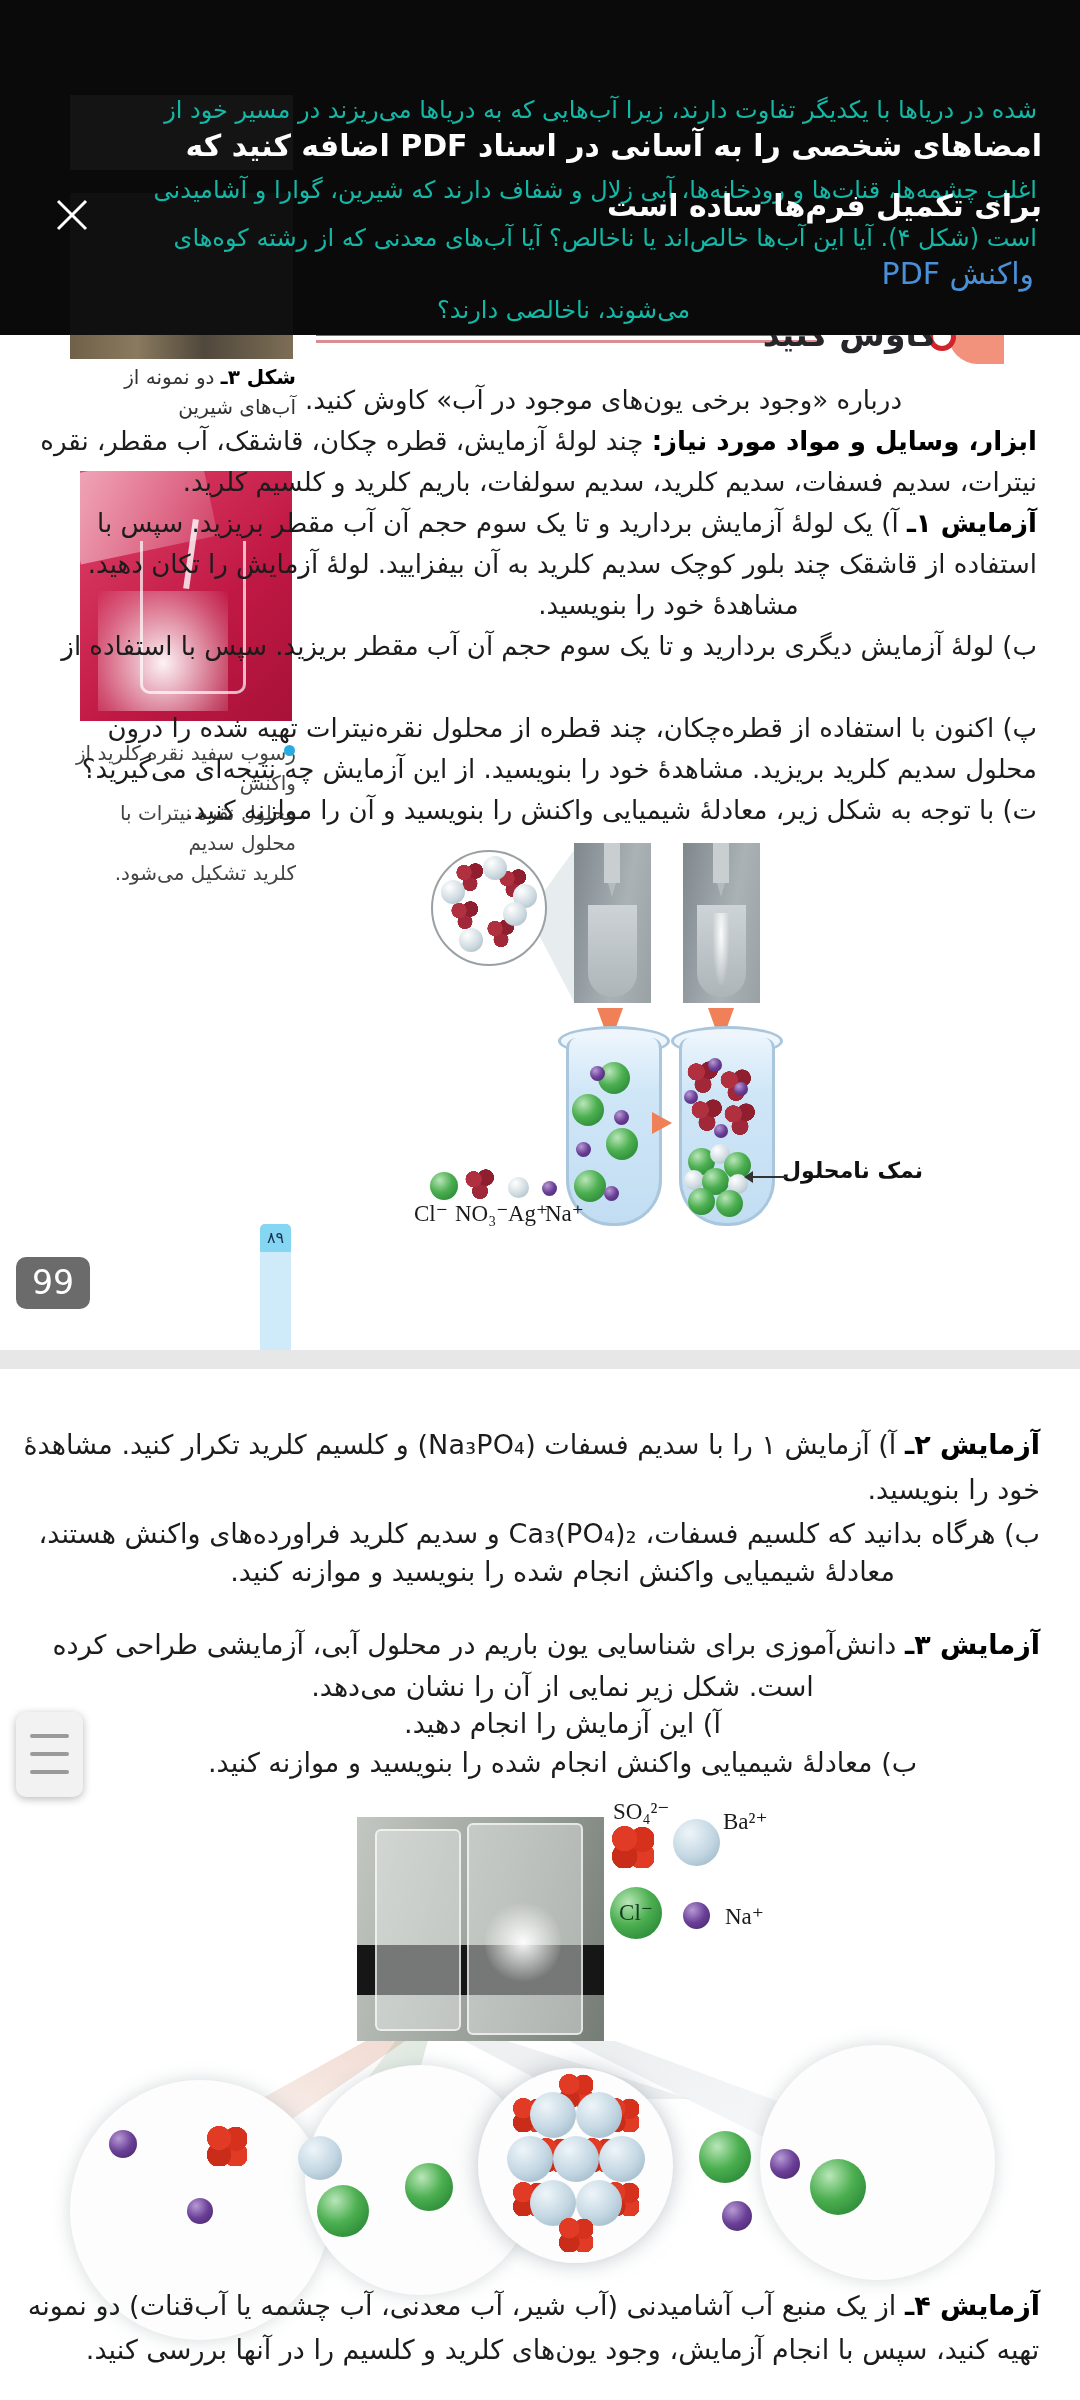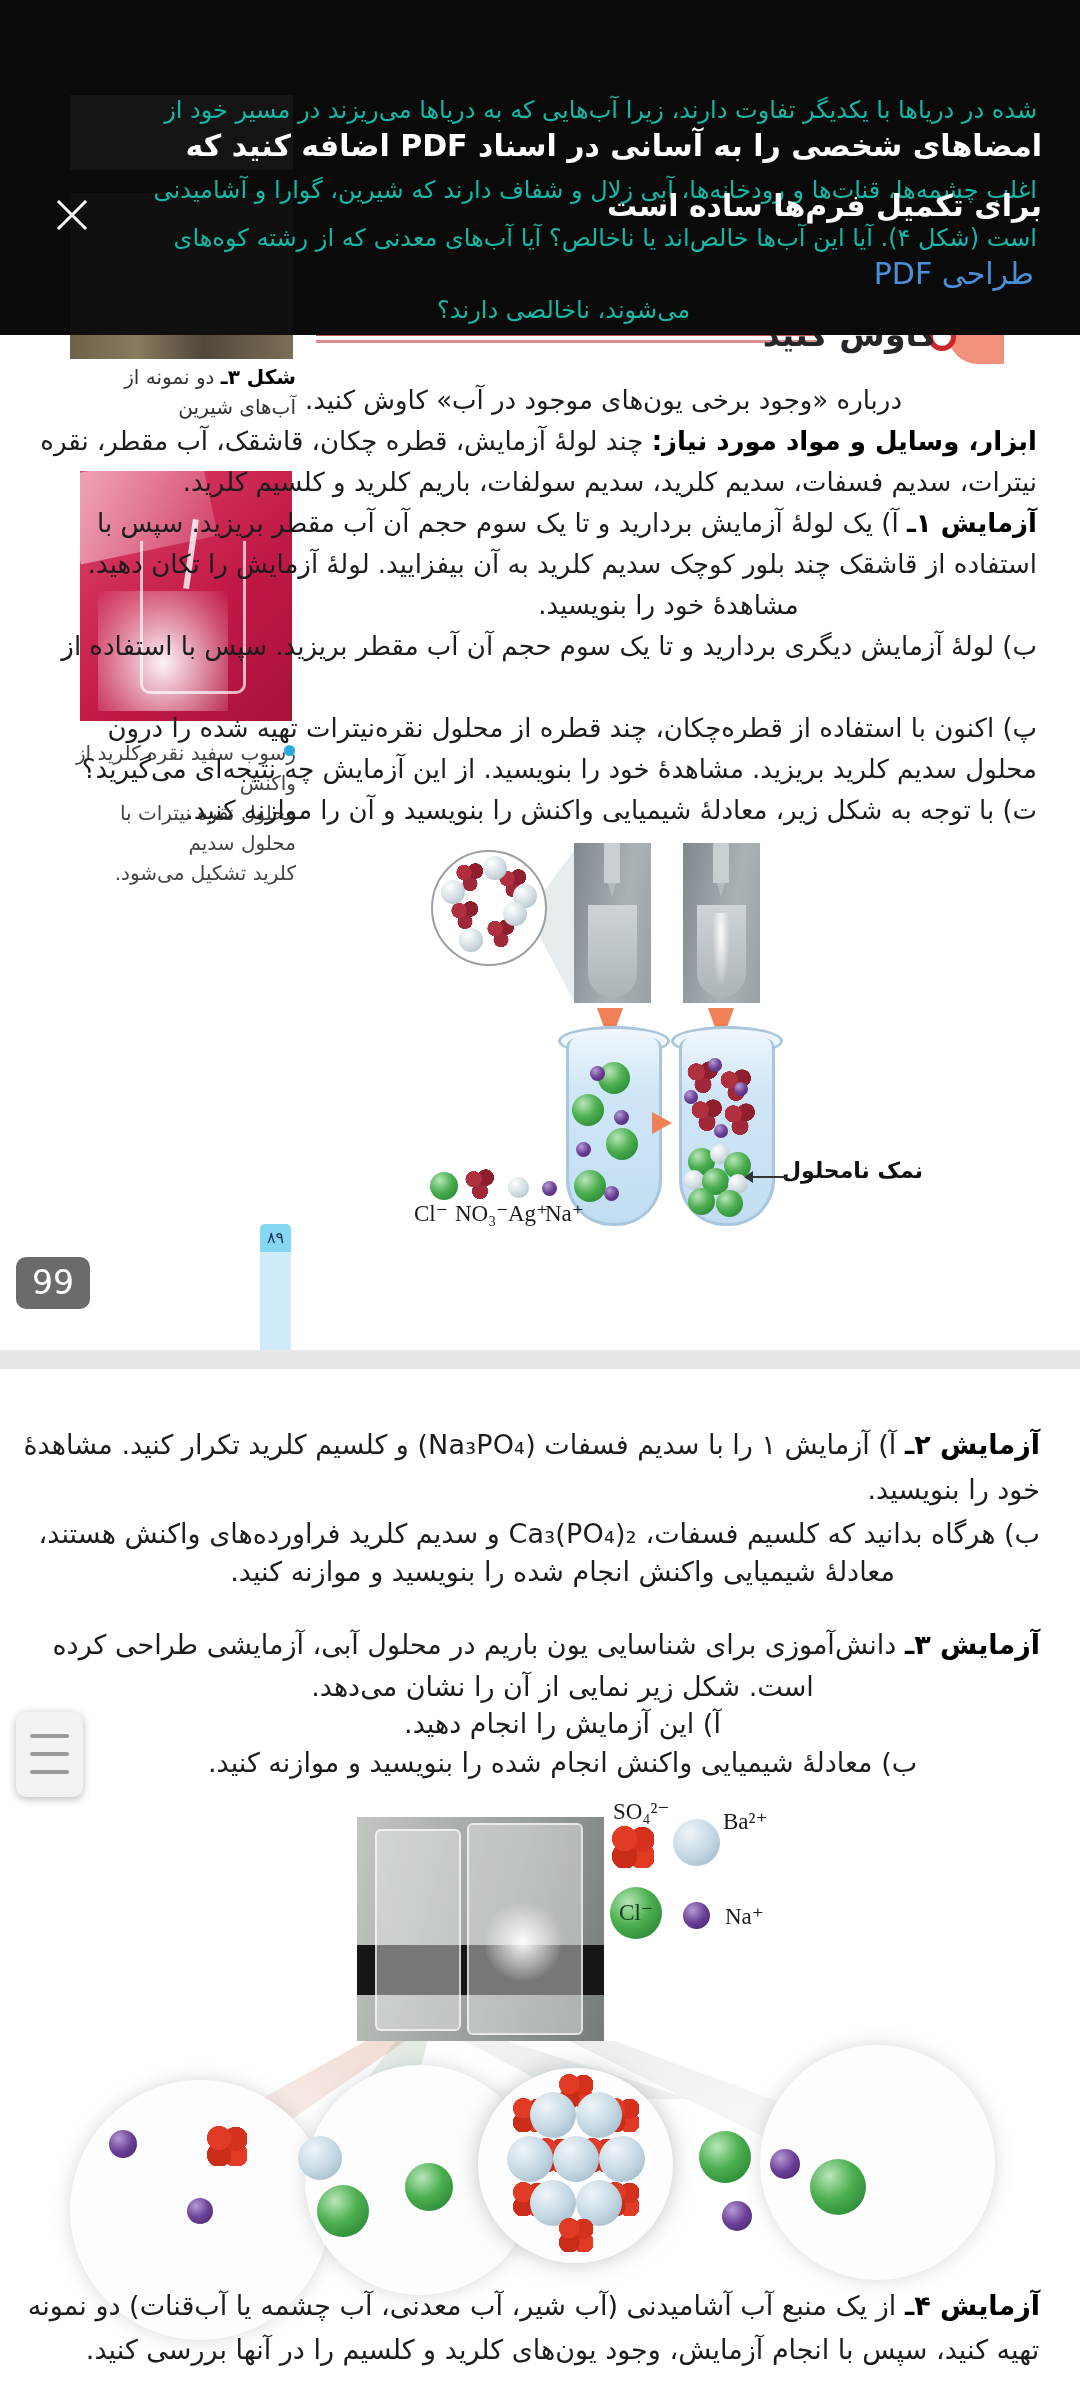--- a/index.html
+++ b/index.html
@@ -307,21 +307,21 @@
 
   <div class="ovl">
     <div class="dimphoto" style="top:95px;height:75px;"></div>
     <div class="dimphoto" style="top:193px;height:142px;background:#101010;"></div>
     <div class="dimtxt" style="left:300px;top:96px;width:737px;">شده در دریاها با یکدیگر تفاوت دارند، زیرا آب‌هایی که به دریاها می‌ریزند در مسیر خود از</div>
     <div class="dimtxt" style="left:300px;top:176px;width:737px;">اغلب چشمه‌ها، قنات‌ها و رودخانه‌ها، آبی زلال و شفاف دارند که شیرین، گوارا و آشامیدنی</div>
     <div class="dimtxt" style="left:300px;top:224px;width:737px;">است (شکل ۴). آیا این آب‌ها خالص‌اند یا ناخالص؟ آیا آب‌های معدنی که از رشته کوه‌های</div>
     <div class="dimtxt" style="left:300px;top:296px;width:390px;">می‌شوند، ناخالصی دارند؟</div>
     <div class="msg" style="top:128px;">امضاهای شخصی را به آسانی در اسناد PDF اضافه کنید که</div>
     <div class="msg" style="top:188px;">برای تکمیل فرم‌ها ساده است</div>
-    <div class="pdflink">طراحی PDF</div>
+    <div class="pdflink">واکنش PDF</div>
     <div class="xbtn">
       <svg width="44" height="44" viewBox="0 0 44 44">
         <line x1="8" y1="8" x2="36" y2="36" stroke="#ffffff" stroke-width="3"></line>
         <line x1="36" y1="8" x2="8" y2="36" stroke="#ffffff" stroke-width="3"></line>
       </svg>
     </div>
   </div>
 
 </div>
 

